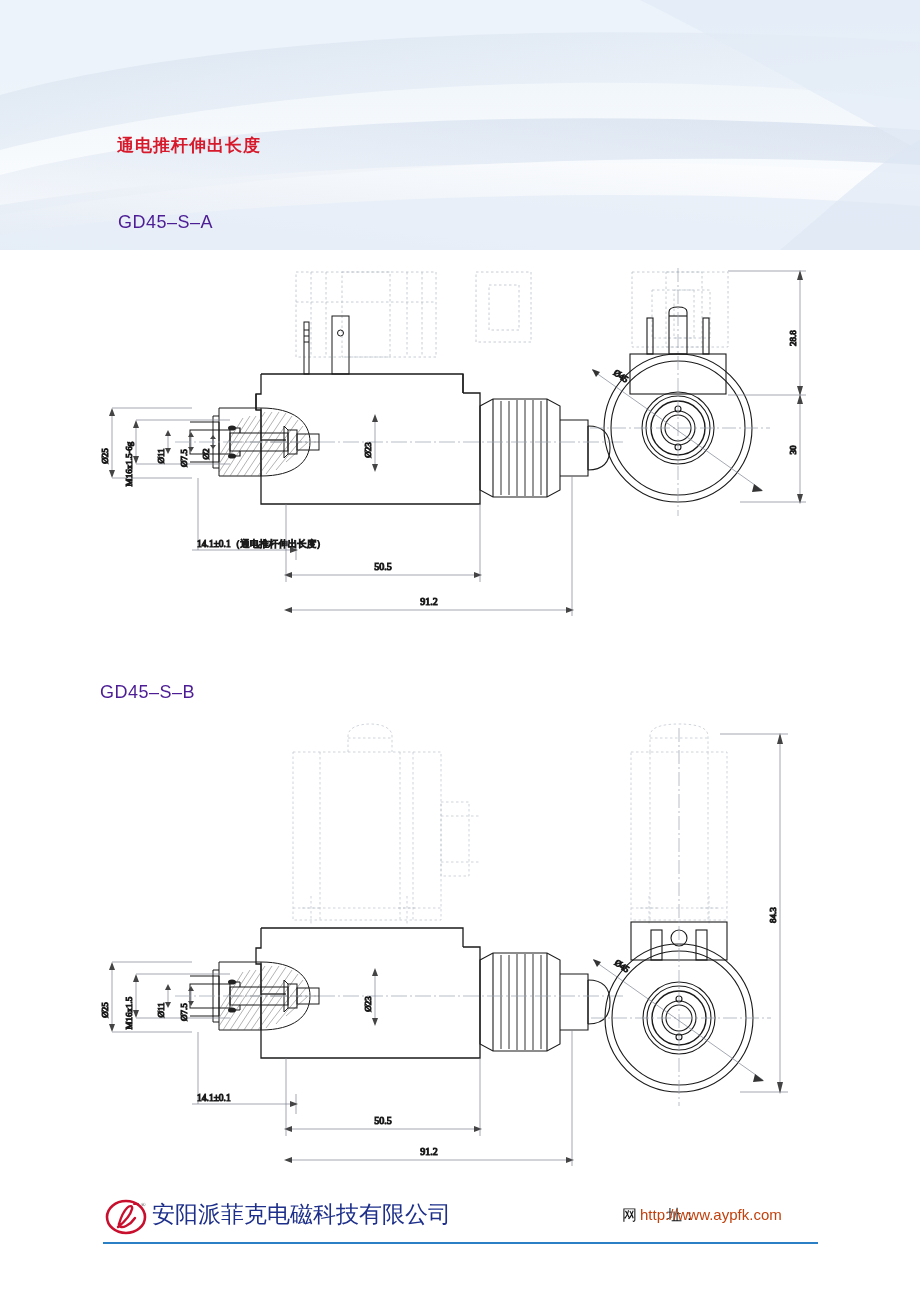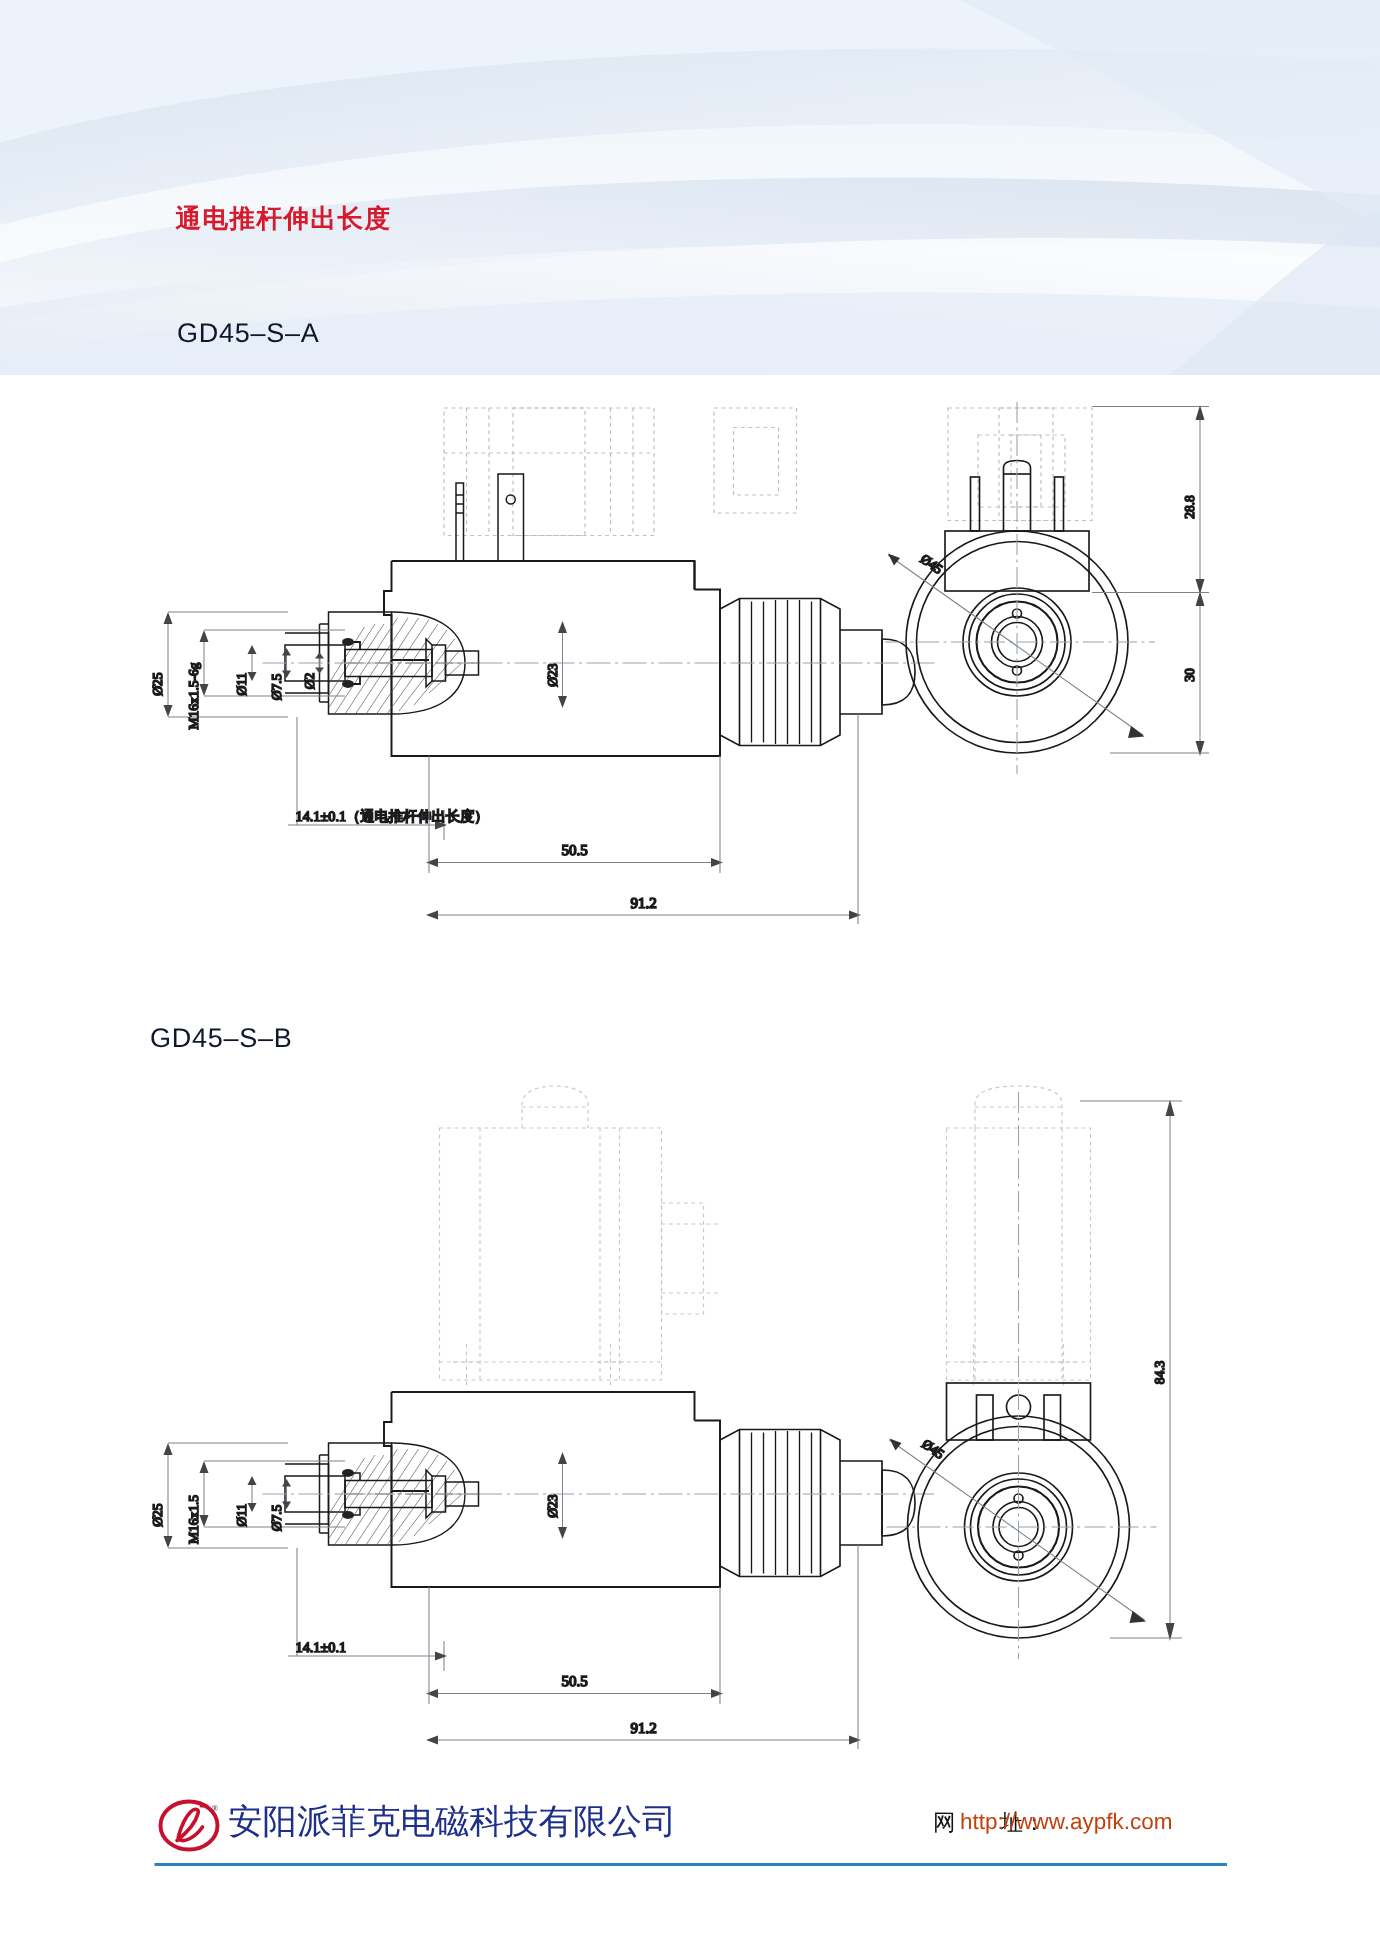--- a/index.html
+++ b/index.html
@@ -27,21 +27,21 @@
     left: 117px; top: 134px;
     font-size: 17px;
     font-weight: bold;
     color: #d6192b;
     letter-spacing: 1px;
     z-index: 5;
   }
   .model-label {
     position: absolute;
     font-size: 18px;
-    color: #0f172a;
+    color: #4c1d95;
     letter-spacing: 0.5px;
     z-index: 5;
   }
   #model-a { left: 118px; top: 212px; }
   #model-b { left: 100px; top: 682px; }
 
   
   .drawing {
     position: absolute;
     z-index: 3;

